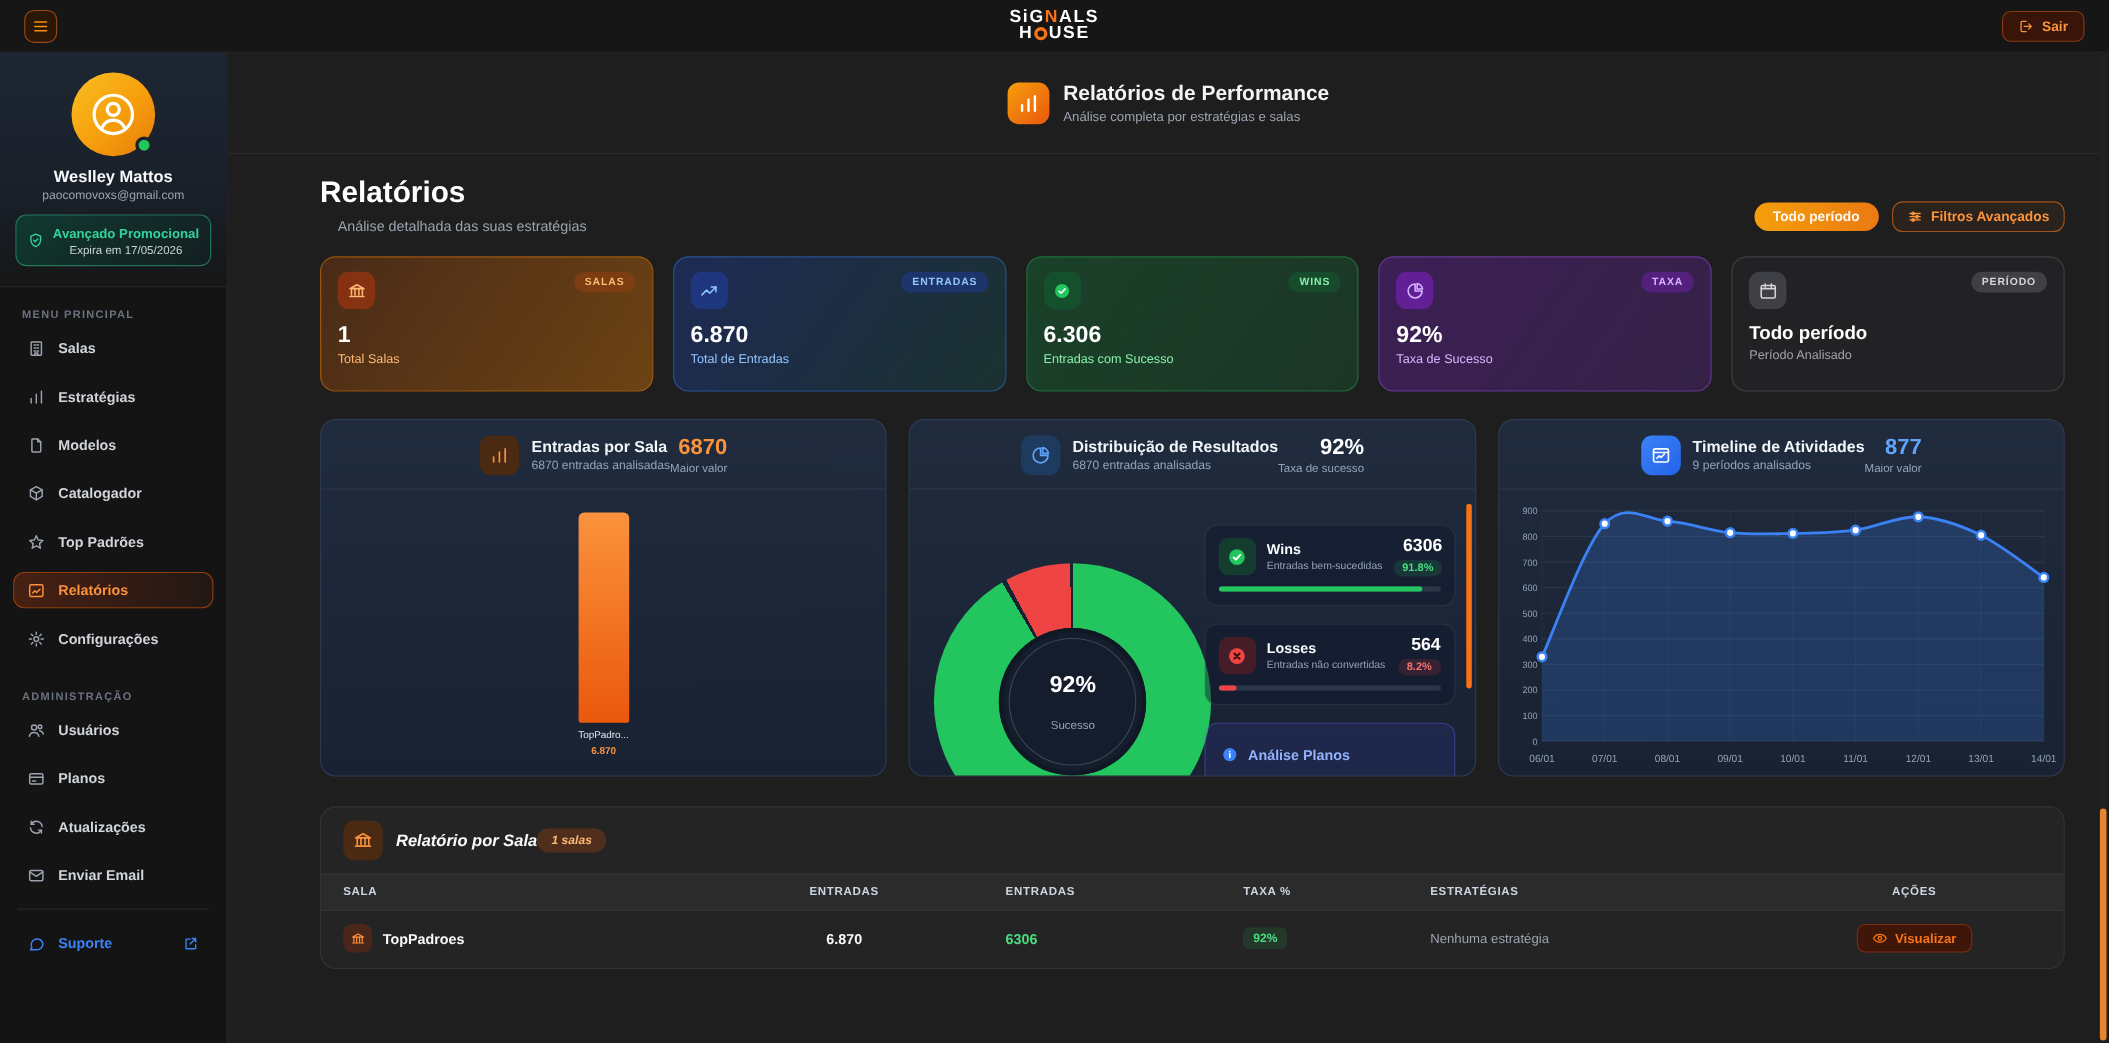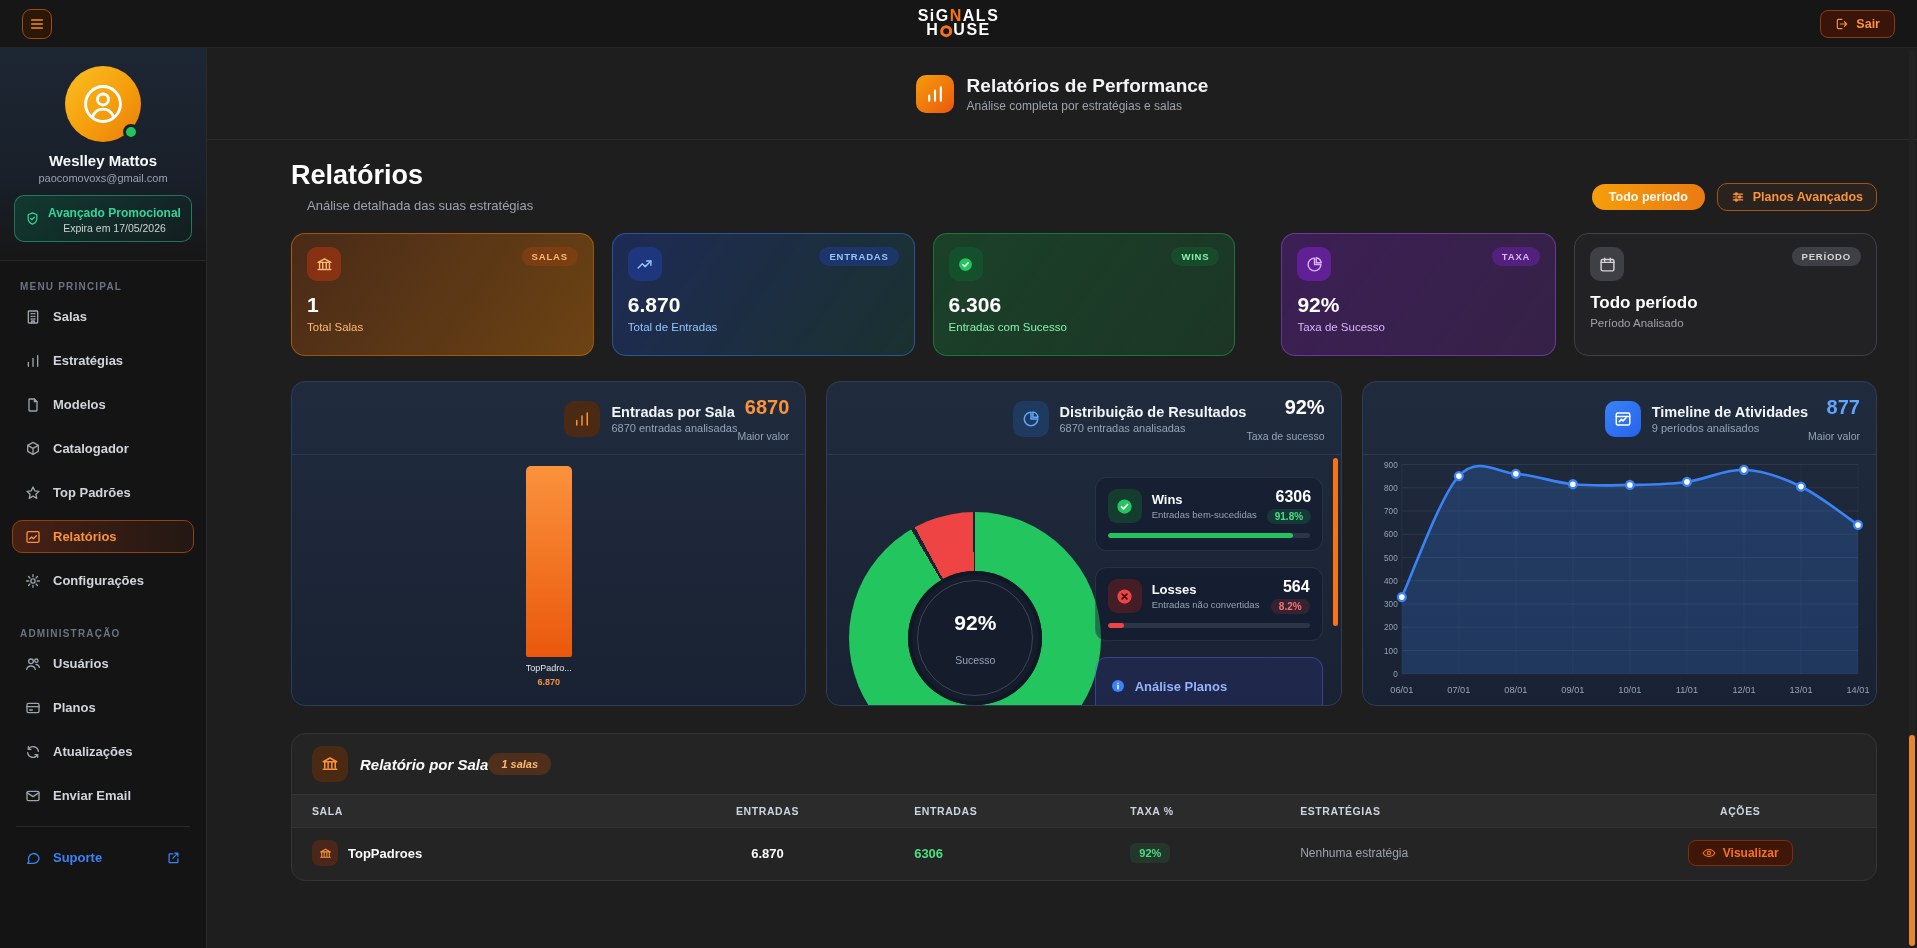--- a/index.html
+++ b/index.html
@@ -91,43 +91,43 @@
   .sc-orange .stat-badge { background:rgba(146,64,14,.55); color:#fdba74; }
   .sc-orange .stat-label { color:#fdba74; }
   .sc-blue { background:linear-gradient(125deg,rgba(30,64,175,.38),rgba(15,118,110,.22)); border-color:rgba(59,130,246,.45); }
   .sc-blue .stat-icon { background:rgba(30,58,138,.8); color:#93c5fd; }
   .sc-blue .stat-badge { background:rgba(30,58,138,.6); color:#93c5fd; }
   .sc-blue .stat-label { color:#93c5fd; }
   .sc-green { background:linear-gradient(125deg,rgba(21,128,61,.36),rgba(22,163,74,.18)); border-color:rgba(34,197,94,.4); }
   .sc-green .stat-icon { background:rgba(20,83,45,.85); color:#22c55e; }
   .sc-green .stat-badge { background:rgba(20,83,45,.7); color:#86efac; }
   .sc-green .stat-label { color:#86efac; }
-  .sc-purple { background:linear-gradient(125deg,rgba(107,33,168,.4),rgba(147,51,234,.2)); border-color:rgba(168,85,247,.45);margin-left:28px; }
+  .sc-purple { background:linear-gradient(125deg,rgba(107,33,168,.4),rgba(147,51,234,.2)); border-color:rgba(168,85,247,.45); }
   .sc-purple .stat-icon { background:rgba(107,33,168,.8); color:#d8b4fe; }
   .sc-purple .stat-badge { background:rgba(107,33,168,.55); color:#d8b4fe; }
   .sc-purple .stat-label { color:#d8b4fe; }
   .sc-gray { background:rgba(39,39,42,.55); border-color:#3f3f46; }
   .sc-gray .stat-icon { background:#3f3f46; color:#d4d4d8; }
   .sc-gray .stat-badge { background:#3f3f46; color:#d4d4d8; }
   .sc-gray .stat-label { color:#a1a1aa; }
   .sc-gray .stat-value { font-size:17px; }
 
   
   .charts { margin-top:25px; display:grid; grid-template-columns:1fr 1fr 1fr; gap:20px; }
   .chart-card { height:325px; border-radius:14px; background:linear-gradient(180deg,#202b3d,#182233);
     border:1px solid #2e3c55; position:relative; overflow:hidden; }
-  .cc-head { display:flex; align-items:center; justify-content:flex-end; padding:14px 16px 12px;
+  .cc-head { display:flex; align-items:center; justify-content:center; padding:14px 4px 12px;
     border-bottom:1px solid rgba(148,163,184,.14); }
   .cc-left { display:flex; align-items:center; gap:11px; }
   .cc-icon { width:36px; height:36px; border-radius:10px; display:flex; align-items:center; justify-content:center; }
   .cc-icon .ii { width:18px; height:18px; }
   .cc-title { font-size:14.5px; font-weight:700; color:#f1f5f9; }
   .cc-sub { font-size:11px; color:#94a3b8; margin-top:2px; }
   .cc-val { font-size:20px; font-weight:700; text-align:right; }
-  .cc-vallab { font-size:10.5px; color:#94a3b8; text-align:right; margin-top:11px; }
+  .cc-vallab { font-size:10.5px; color:#94a3b8; text-align:right; margin-top:1px; }
   .ci-orange { background:#4a2a12; color:#fb923c; }
   .ci-blue { background:#1e3a5f; color:#60a5fa; }
   .ci-solidblue { background:linear-gradient(135deg,#3b82f6,#2563eb); color:#fff; }
 
   
   .bar-plot { position:absolute; left:16px; right:16px; top:75px; bottom:10px; }
   .the-bar { position:absolute; left:50%; transform:translateX(-50%); bottom:38px; width:46px;
     background:linear-gradient(180deg,#fb923c,#ea580c); border-radius:5px 5px 2px 2px; }
   .bar-name { position:absolute; left:0; right:0; bottom:22px; text-align:center; font-size:9px; color:#e5e7eb; }
   .bar-val { position:absolute; left:0; right:0; bottom:8px; text-align:center; font-size:9px; font-weight:700; color:#fb923c; }
@@ -404,21 +404,21 @@
           <button class="pill-period">Todo período</button>
           <button class="btn-filters">
             <span class="icon" data-icon="sliders">
                 <svg viewBox="0 0 24 24">
                   <path d="M4 7h16M4 12h16M4 17h16"></path>
                   <circle cx="9" cy="7" r="2" fill="currentColor"></circle>
                   <circle cx="15" cy="12" r="2" fill="currentColor"></circle>
                   <circle cx="9" cy="17" r="2" fill="currentColor"></circle>
                 </svg>
               </span>
-            <span>Planos Avançados</span>
+            <span>Filtros Avançados</span>
           </button>
         </div>
       </div>
 
       <div class="stats" id="stats-row">
           <div class="stat-card sc-orange">
      <div class="stat-top">
        <span class="stat-icon">
                 <span class="ii icon" data-icon="bank">
                   <svg viewBox="0 0 24 24">

